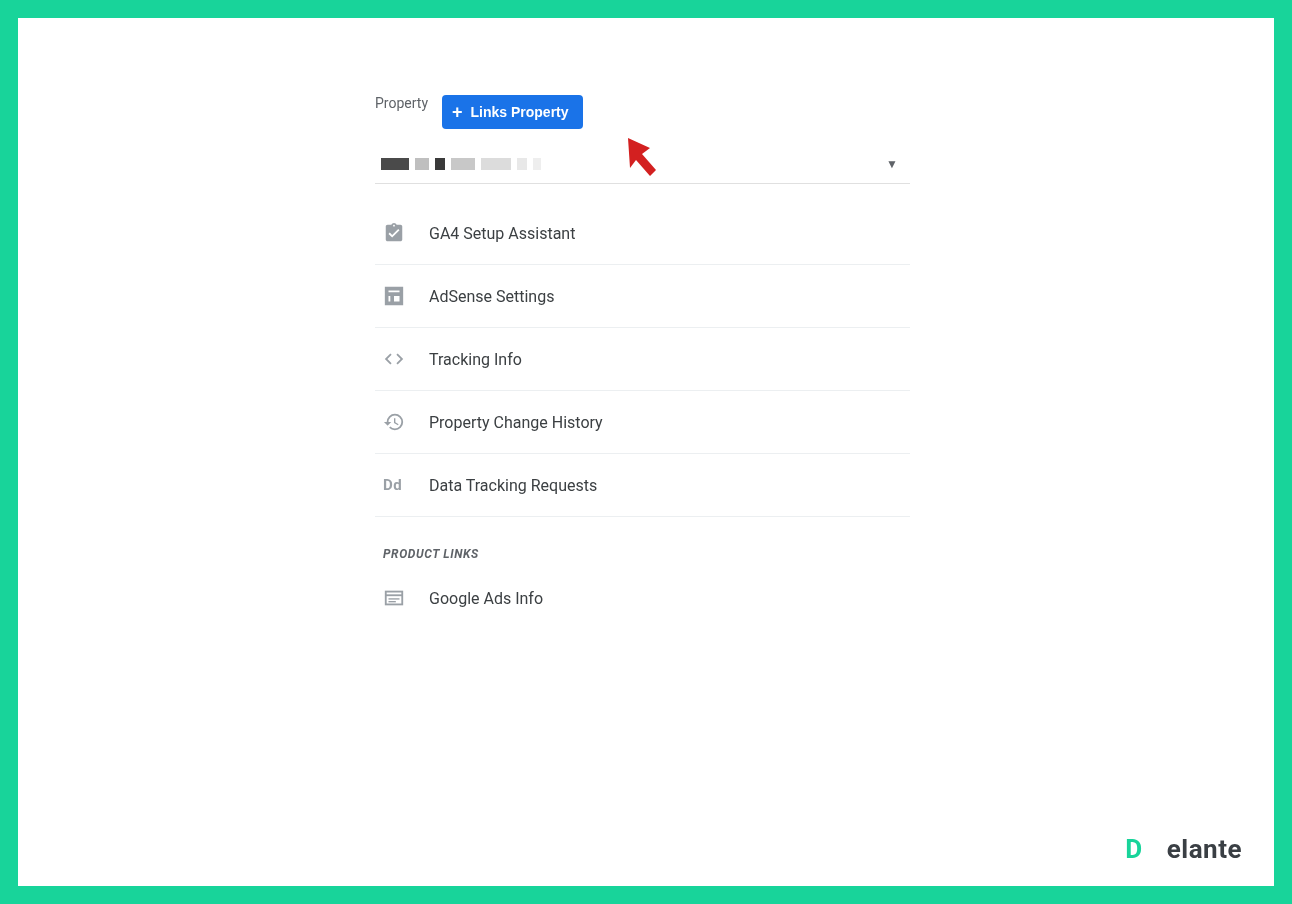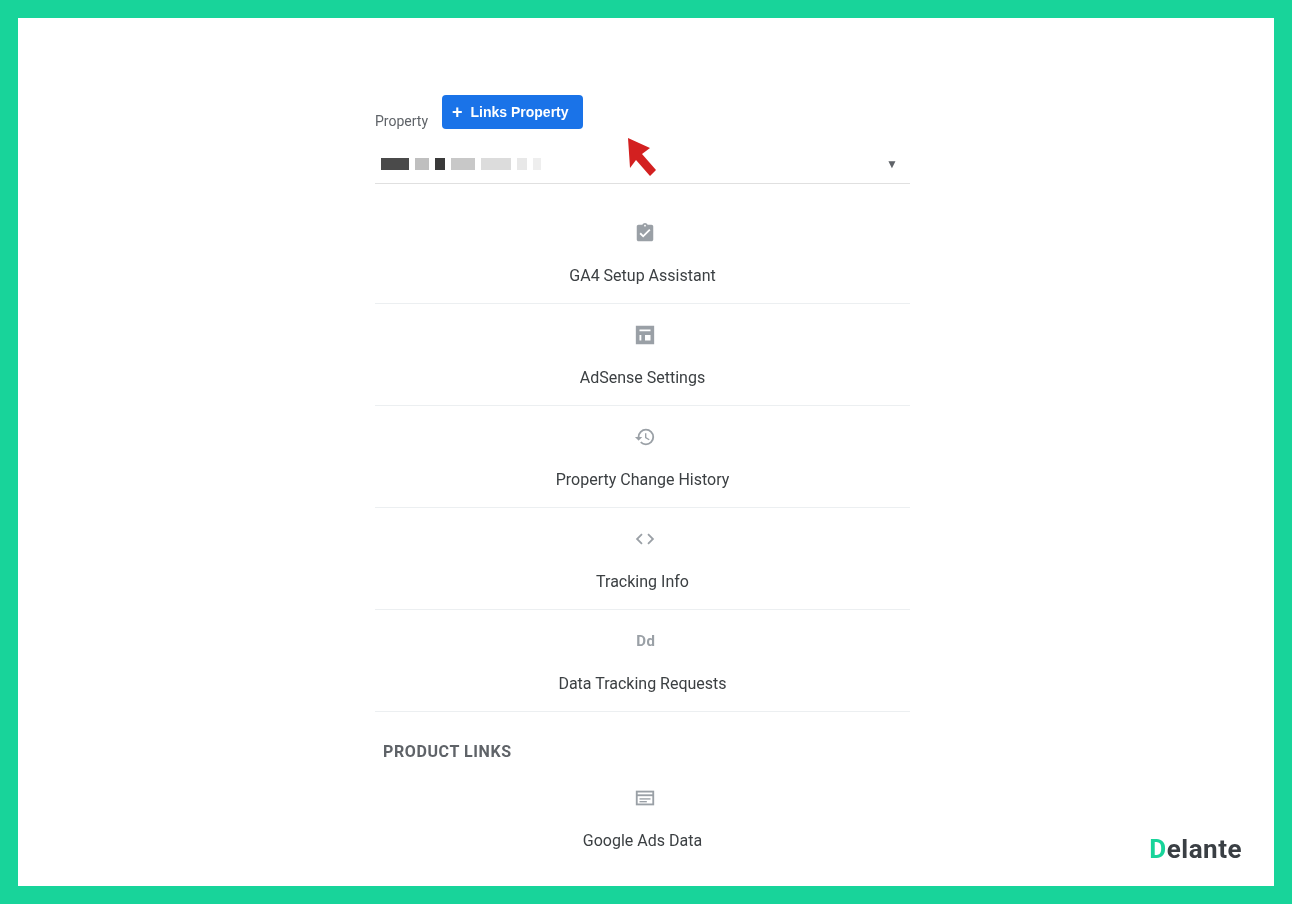--- a/index.html
+++ b/index.html
@@ -17,21 +17,21 @@
     border: 18px solid #18d49a;
   }
   .content {
     position: absolute;
     left: 375px;
     top: 95px;
     width: 535px;
   }
   .header-row {
     display: flex;
-    align-items: flex-end;
+    align-items: flex-start;
     gap: 14px;
     margin-bottom: 22px;
   }
   .prop-label {
     font-size: 14px;
     color: #5f6368;
   }
   .create-btn {
     display: inline-flex;
     align-items: center;
@@ -78,60 +78,60 @@
   .menu {
     list-style: none;
   }
   .menu-item {
     display: flex;
     align-items: center;
     gap: 20px;
     padding: 18px 8px;
     border-bottom: 1px solid #eceff1;
     cursor: pointer;
-    flex-direction: column;
   }
   .menu-item:last-child { border-bottom: none; }
   .ico {
     width: 26px;
     height: 26px;
     flex-shrink: 0;
     color: #9aa0a6;
     display: flex;
     align-items: center;
-    justify-content: flex-end;
+    justify-content: flex-start;
   }
   .ico svg { width: 22px; height: 22px; fill: #9aa0a6; }
   .ico .dd-text {
     font-weight: 700;
     font-size: 15px;
     color: #9aa0a6;
     letter-spacing: 0.5px;
   }
   .item-label {
     font-size: 16px;
     color: #3c4043;
   }
   .section-hdr {
-    font-size: 16px;
+    font-size: 12px;
     font-weight: 700;
     letter-spacing: 0.6px;
     color: #5f6368;
     padding: 30px 8px 6px 8px;
+    font-style: italic;
   }
   .logo {
     position: absolute;
     right: 50px;
     bottom: 40px;
     font-size: 26px;
     font-weight: 700;
     letter-spacing: 0.5px;
   }
   .logo .d { color: #18d49a; }
-  .logo .rest { color: #3a3f44; }
+  .logo .rest { color: #3a3f44; margin-left: 24px; }
 </style>
 </head>
 <body>
 
 <div class="frame"></div>
 
 <div class="content">
 
   <div class="header-row">
     <span class="prop-label">Property</span>
@@ -171,54 +171,54 @@
             <path d="M3 3h18v18H3V3zm2 2v4h14V5H5zm0 6v8h4v-8H5zm6 0v8h8v-8h-8z" fill="none" stroke="#9aa0a6" stroke-width="2"></path>
           </svg>
       </span>
       <span class="item-label">AdSense Settings</span>
     </li>
 
 
     <li class="menu-item">
       <span class="ico">
         <svg viewBox="0 0 24 24">
+            <path d="M9.4 16.6L4.8 12l4.6-4.6L8 6l-6 6 6 6 1.4-1.4zm5.2 0l4.6-4.6-4.6-4.6L16 6l6 6-6 6-1.4-1.4z"></path>
+          </svg>
+      </span>
+      <span class="item-label">Tracking Info</span>
+    </li>
+
+    <li class="menu-item">
+      <span class="ico">
+        <svg viewBox="0 0 24 24">
             <path d="M13 3a9 9 0 00-9 9H1l3.89 3.89.07.14L9 12H6a7 7 0 117 7c-1.93 0-3.68-.79-4.94-2.06l-1.42 1.42A8.95 8.95 0 0013 21a9 9 0 000-18zm-1 5v5l4.28 2.54.72-1.21-3.5-2.08V8H12z"></path>
           </svg>
       </span>
       <span class="item-label">Property Change History</span>
-    </li>
-
-    <li class="menu-item">
-      <span class="ico">
-        <svg viewBox="0 0 24 24">
-            <path d="M9.4 16.6L4.8 12l4.6-4.6L8 6l-6 6 6 6 1.4-1.4zm5.2 0l4.6-4.6-4.6-4.6L16 6l6 6-6 6-1.4-1.4z"></path>
-          </svg>
-      </span>
-      <span class="item-label">Tracking Info</span>
     </li>
 
     <li class="menu-item">
       <span class="ico">
           <span class="dd-text">Dd</span>
         </span>
       <span class="item-label">Data Tracking Requests</span>
     </li>
 
     <li class="section-hdr">PRODUCT LINKS</li>
 
     <li class="menu-item">
       <span class="ico">
         <svg viewBox="0 0 24 24">
             <rect x="3" y="5" width="18" height="14" fill="none" stroke="#9aa0a6" stroke-width="2"></rect>
             <line x1="3" y1="9" x2="21" y2="9" stroke="#9aa0a6" stroke-width="2"></line>
             <line x1="6" y1="13" x2="18" y2="13" stroke="#9aa0a6" stroke-width="1.5"></line>
             <line x1="6" y1="16" x2="14" y2="16" stroke="#9aa0a6" stroke-width="1.5"></line>
           </svg>
       </span>
-      <span class="item-label">Google Ads Data</span>
+      <span class="item-label">Google Ads Info</span>
     </li>
 
 
 
 
   </ul>
 </div>
 
 <svg class="arrow" width="50" height="50">
   <polygon points="8,8 30,18 22,24 36,40 30,46 16,30 10,38" fill="#d32020"></polygon>

